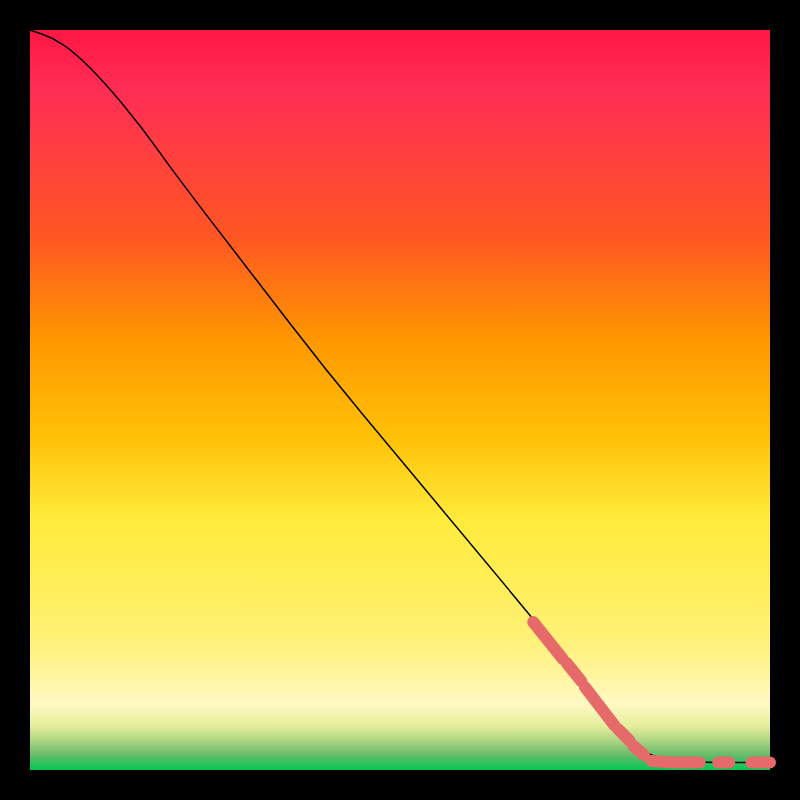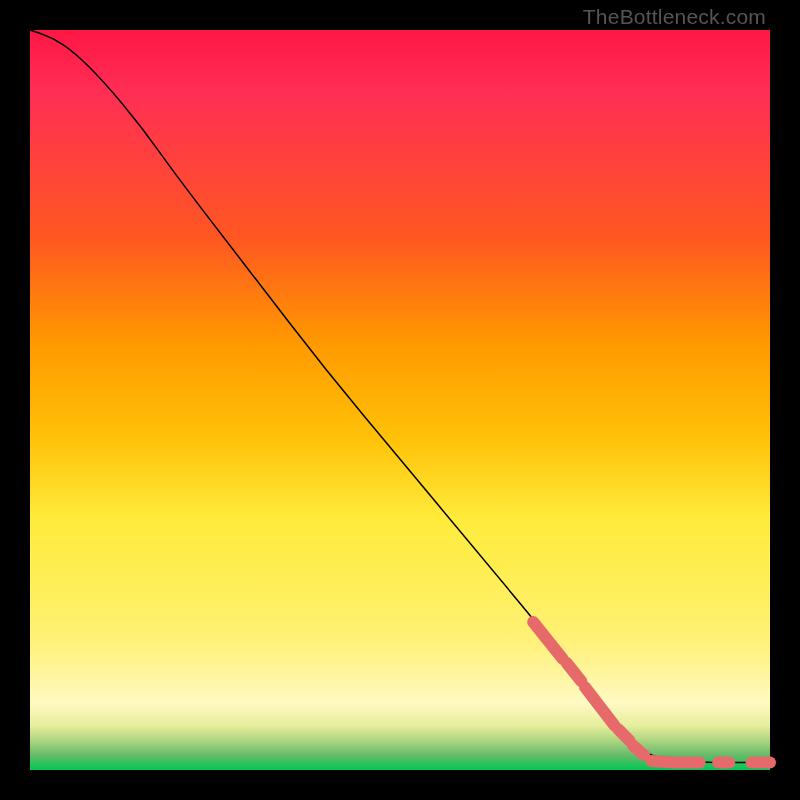--- a/index.html
+++ b/index.html
@@ -67,21 +67,20 @@
     fill: #e66a6a;
     stroke: #e66a6a;
     stroke-width: 12;
     stroke-linecap: round;
   }
 </style>
 </head>
 <body>
 
 <div class="frame">
-  <div class="watermark">TheBottleneck.com</div>
   <div class="plot-area">
     <svg class="overlay" viewBox="0 0 740 740">
       <path class="curve" id="curve-path" d="M 0.0 0.0 Q 0.0 0.0 11.1 3.7 Q 22.2 7.4 33.3 14.8 Q 44.4 22.2 59.2 37.0 Q 74.0 51.8 92.5 74.0 Q 111.0 96.2 129.5 122.1 Q 148.0 148.0 185.0 196.1 Q 222.0 244.2 259.0 292.3 Q 296.0 340.4 333.0 384.8 Q 370.0 429.2 407.0 473.6 Q 444.0 518.0 481.0 562.4 Q 518.0 606.8 547.6 643.8 Q 577.2 680.8 592.0 699.3 Q 606.8 717.8 617.9 723.3 Q 629.0 728.9 647.5 730.8 Q 666.0 732.6 703.0 732.6 T 740.0 732.6"></path>
       <g id="marker-group">
           <line x1="503.2" y1="592.0" x2="532.8" y2="629.0" class="marker"></line>
           <line x1="536.5" y1="632.7" x2="551.3" y2="651.2" class="marker"></line>
           <line x1="555.0" y1="657.1" x2="584.6" y2="695.6" class="marker"></line>
           <line x1="588.3" y1="699.3" x2="599.4" y2="710.4" class="marker"></line>
           <line x1="603.1" y1="715.6" x2="614.2" y2="725.2" class="marker"></line>
           <line x1="621.6" y1="731.1" x2="643.8" y2="732.6" class="marker"></line>

